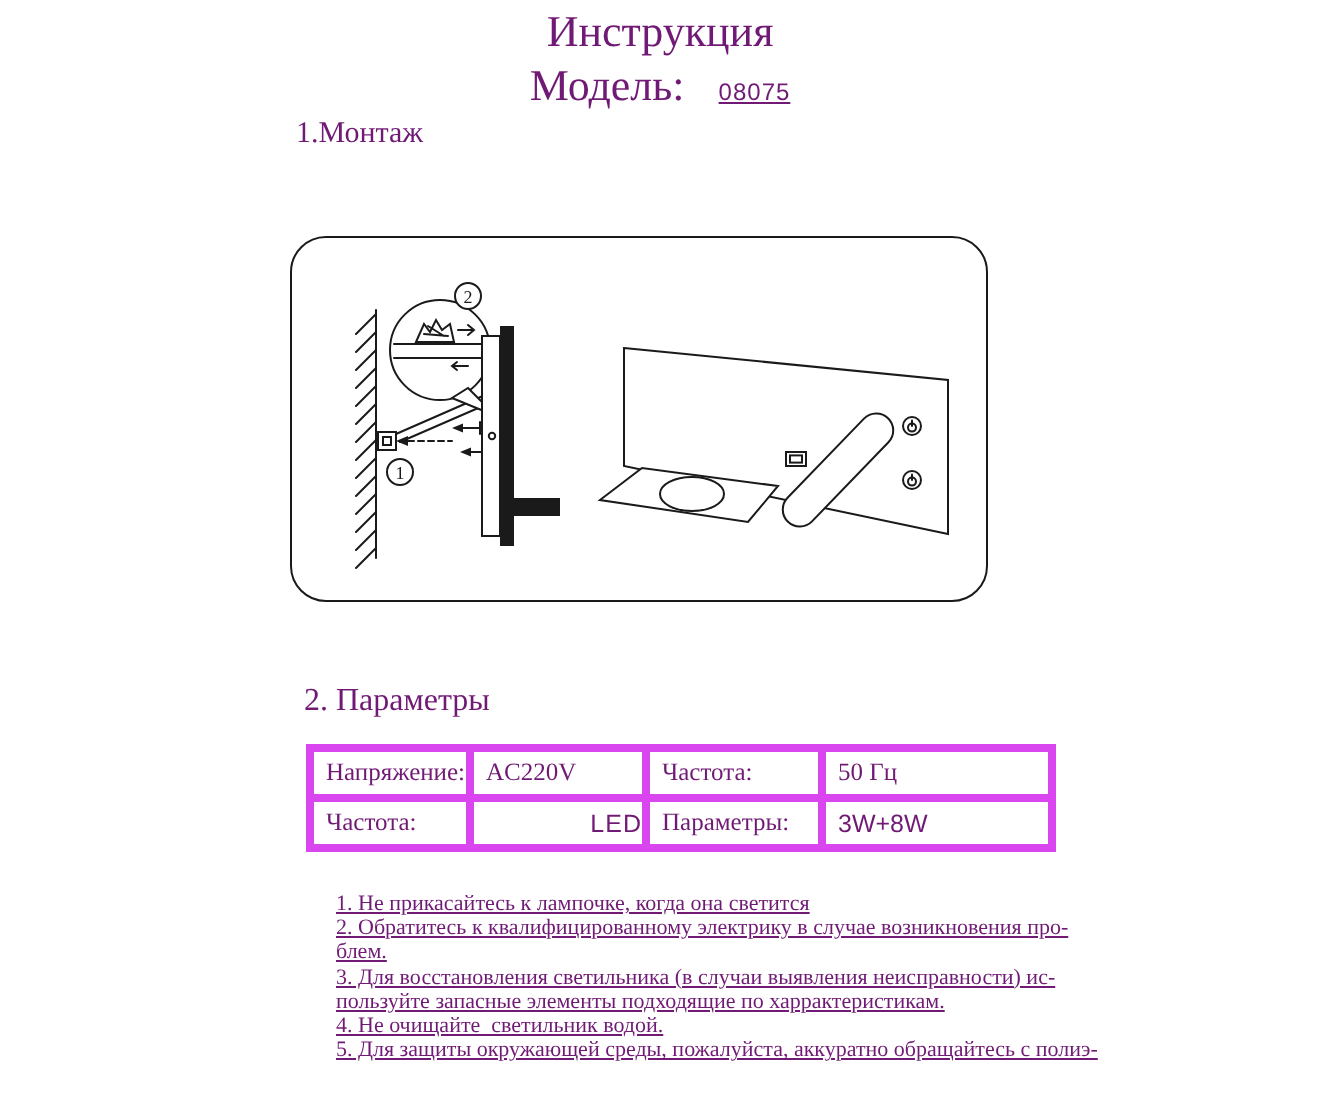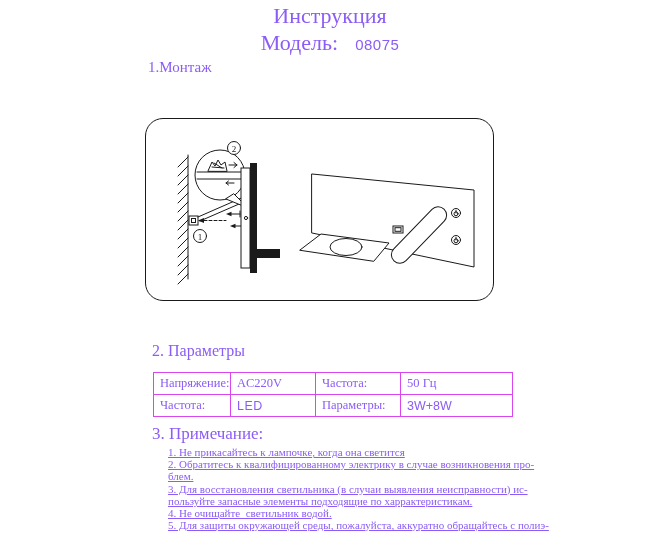--- a/index.html
+++ b/index.html
@@ -1,38 +1,39 @@
 <!DOCTYPE html>
 <html><head>
 <meta charset="utf-8">
 <style>
   html,body{margin:0;padding:0;background:#ffffff;}
   .page{
     position:relative;
     width:660px;height:550px;
     background:#ffffff;
-    color:#8b5cf6;
+    color:#701a75;
     font-family:"Liberation Serif", serif;
     overflow:hidden;
   }
   .title{
     position:absolute;top:4px;left:0;right:0;
     text-align:center;
     font-size:22px;line-height:24px;
   }
   .model-line{
     position:absolute;top:31px;left:0;right:0;
     text-align:center;
     font-size:22px;line-height:24px;
   }
   .model-number{
     font-family:"Liberation Sans", sans-serif;
-    font-size:15px;
+    font-size:12px;
     letter-spacing:0.5px;
     margin-left:17px;
+    text-decoration:underline;
   }
   .h-mount{
     position:absolute;left:148px;top:59px;
     font-size:15px;
   }
   .frame{
     position:absolute;left:145px;top:118px;
     width:347px;height:181px;
     border:1.5px solid #1a1a1a;
     border-radius:18px;
@@ -41,31 +42,31 @@
   .h-params{
     position:absolute;left:152px;top:342px;
     font-size:16px;
   }
   table.params{
     position:absolute;left:153px;top:372px;
     border-collapse:collapse;
     table-layout:fixed;
   }
   table.params td{
-    border:1px solid #d946ef;
+    border:4px solid #d946ef;
     height:21px;
     padding:0 0 0 6px;
     font-size:12.5px;
     vertical-align:middle;
     white-space:nowrap;
     overflow:hidden;
   }
   td.w0{width:70px;} td.w1{width:78px;} td.w2{width:78px;} td.w3{width:105px;}
   td.sans{font-family:"Liberation Sans", sans-serif;font-size:12px;}
-  td.led{font-family:"Liberation Sans", sans-serif;font-size:16px;letter-spacing:0.5px;}
+  td.led{font-family:"Liberation Sans", sans-serif;font-size:16px;letter-spacing:0.5px;text-align:right;}
   .h-notes{
     position:absolute;left:152px;top:424px;
     font-size:17px;
   }
   .notes{
     position:absolute;left:168px;top:446px;width:350px;text-decoration:underline;
   }
   .note-line{
     font-size:11px;
     line-height:12.2px;
@@ -182,21 +183,20 @@
     </tr>
     <tr>
       <td class="w0">Частота:</td>
       <td class="w1 led">LED</td>
       <td class="w2">Параметры:</td>
       <td class="w3 sans">3W+8W</td>
     </tr>
   </tbody>
     </table>
 
-  <div class="h-notes">3. Примечание:</div>
 
   <div class="notes">
     <div class="note-line">1. Не прикасайтесь к лампочке, когда она светится</div>
     <div class="note-line">2. Обратитесь к квалифицированному электрику в случае возникновения про-</div>
     <div class="note-line">блем.</div>
     <div class="note-line">3. Для восстановления светильника (в случаи выявления неисправности) ис-</div>
     <div class="note-line">пользуйте запасные элементы подходящие по харрактеристикам.</div>
     <div class="note-line">4. Не очищайте  светильник водой.</div>
     <div class="note-line">5. Для защиты окружающей среды, пожалуйста, аккуратно обращайтесь с полиэ-</div>
   </div>

